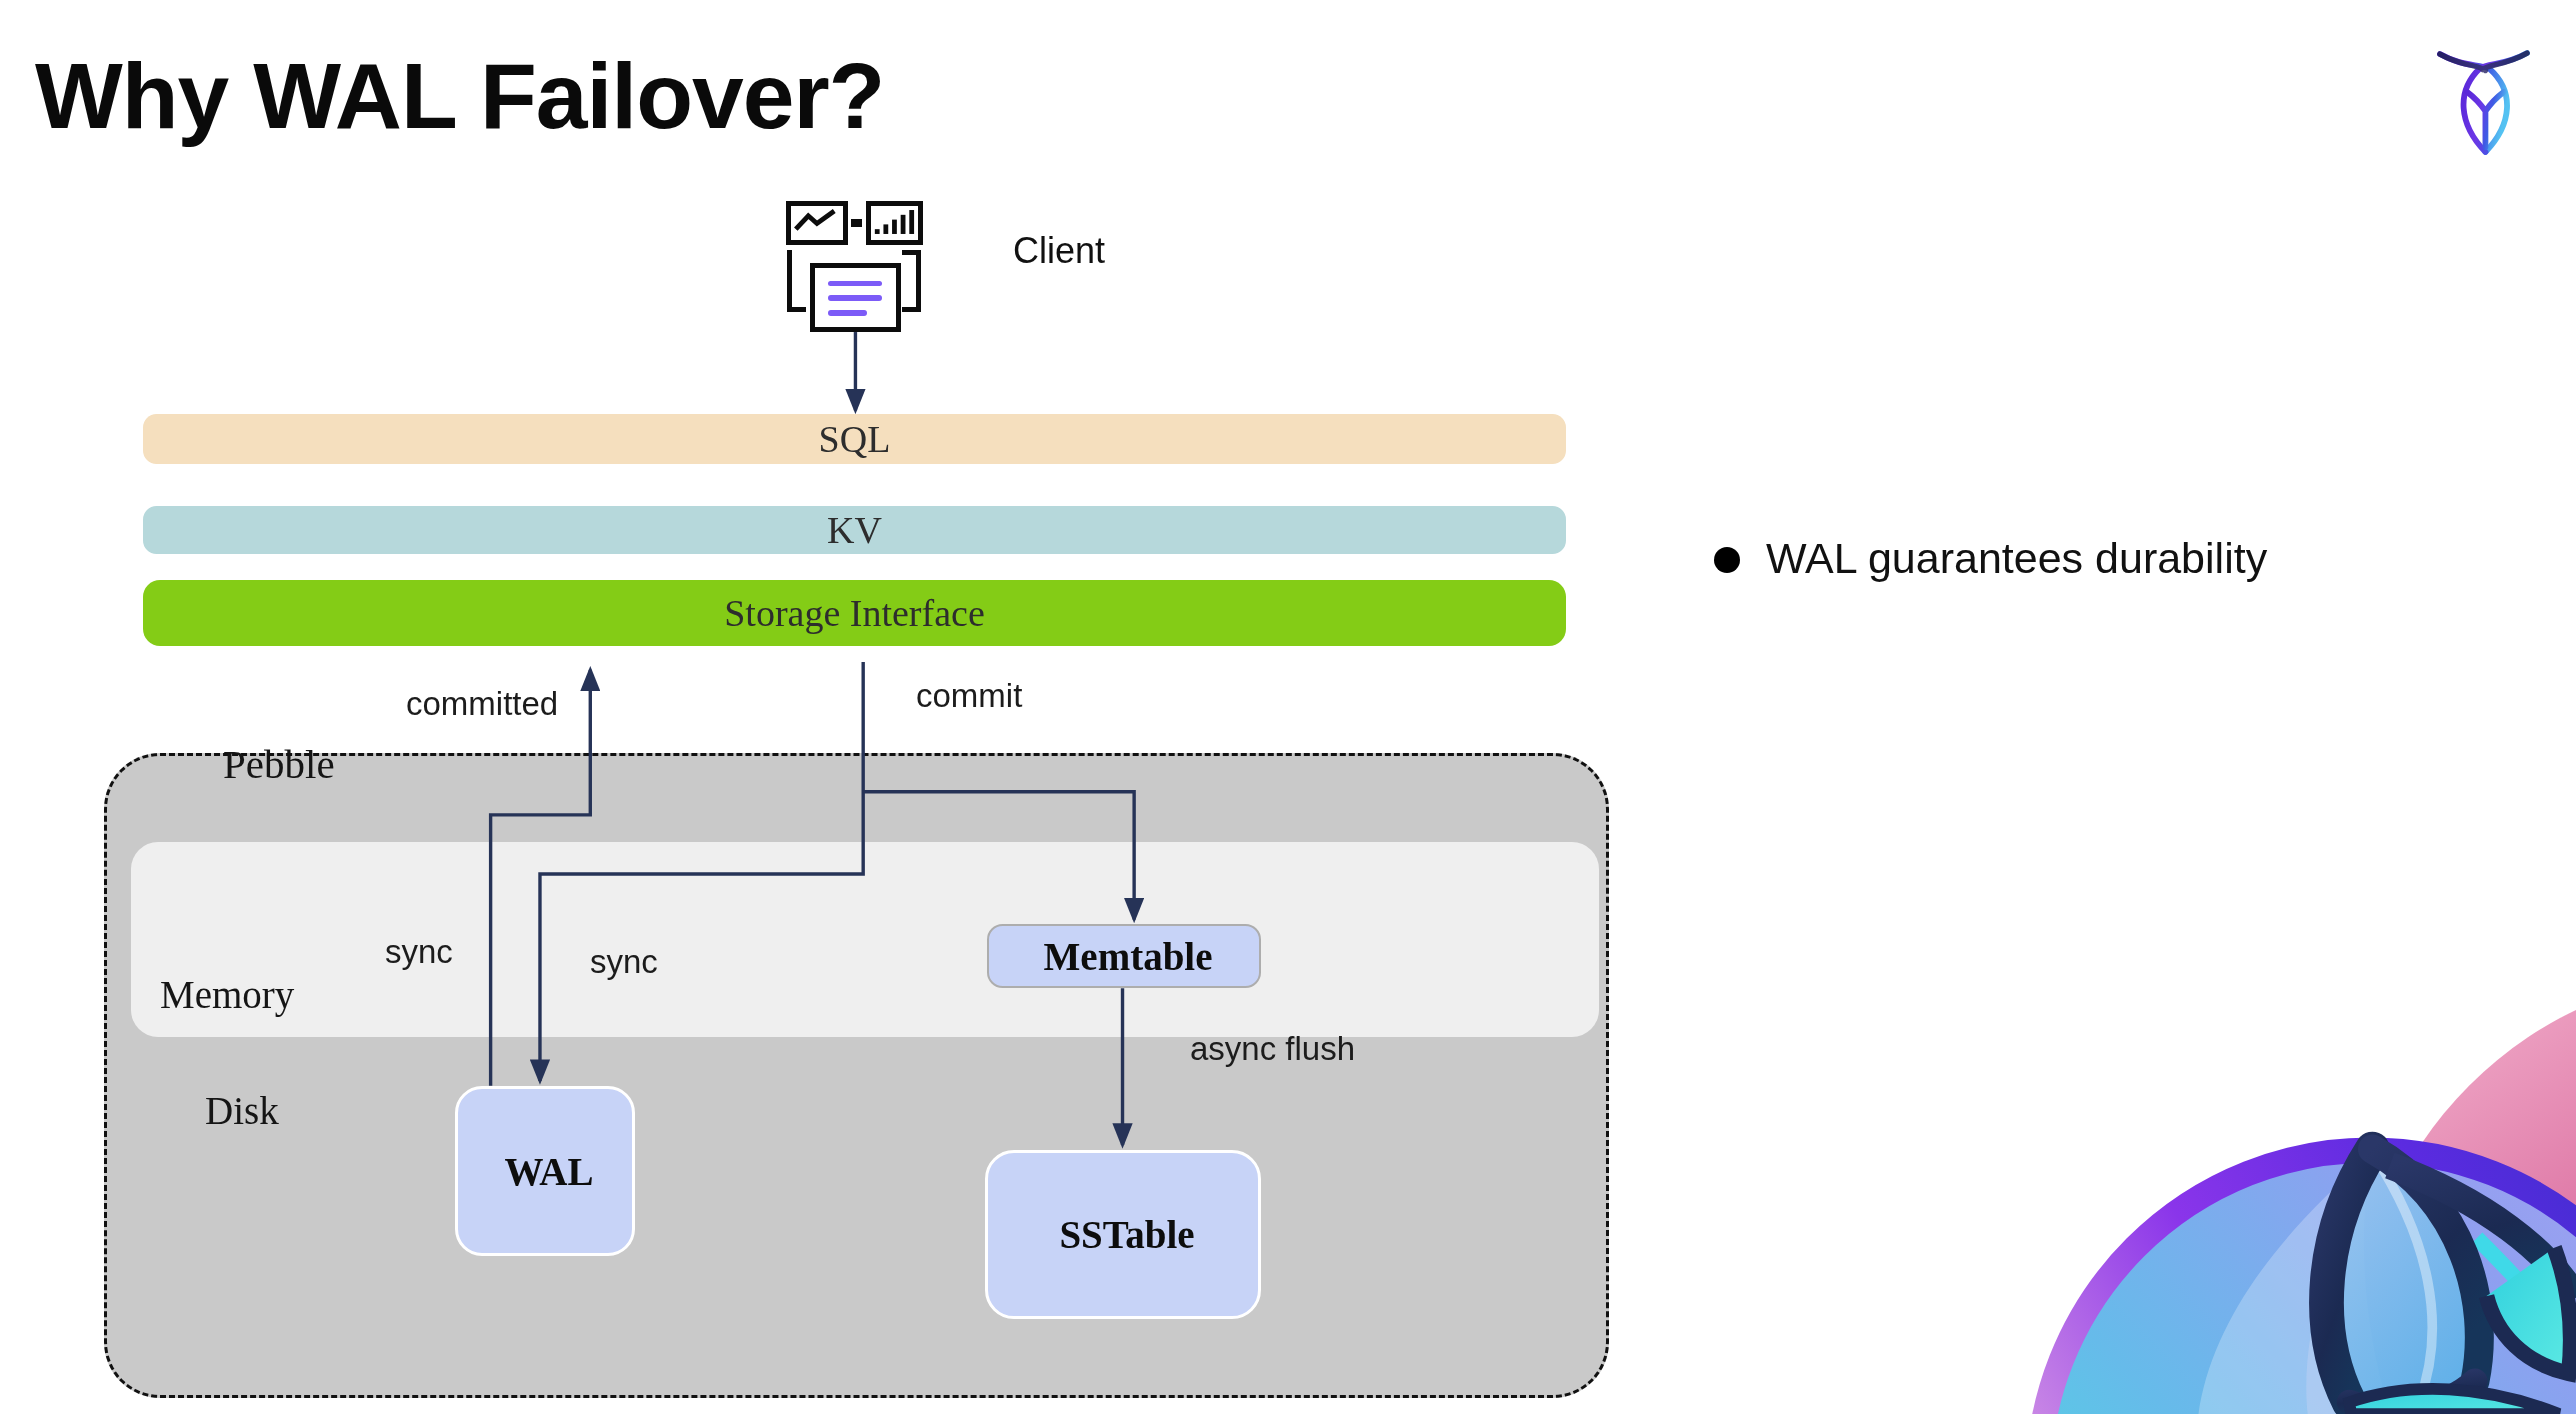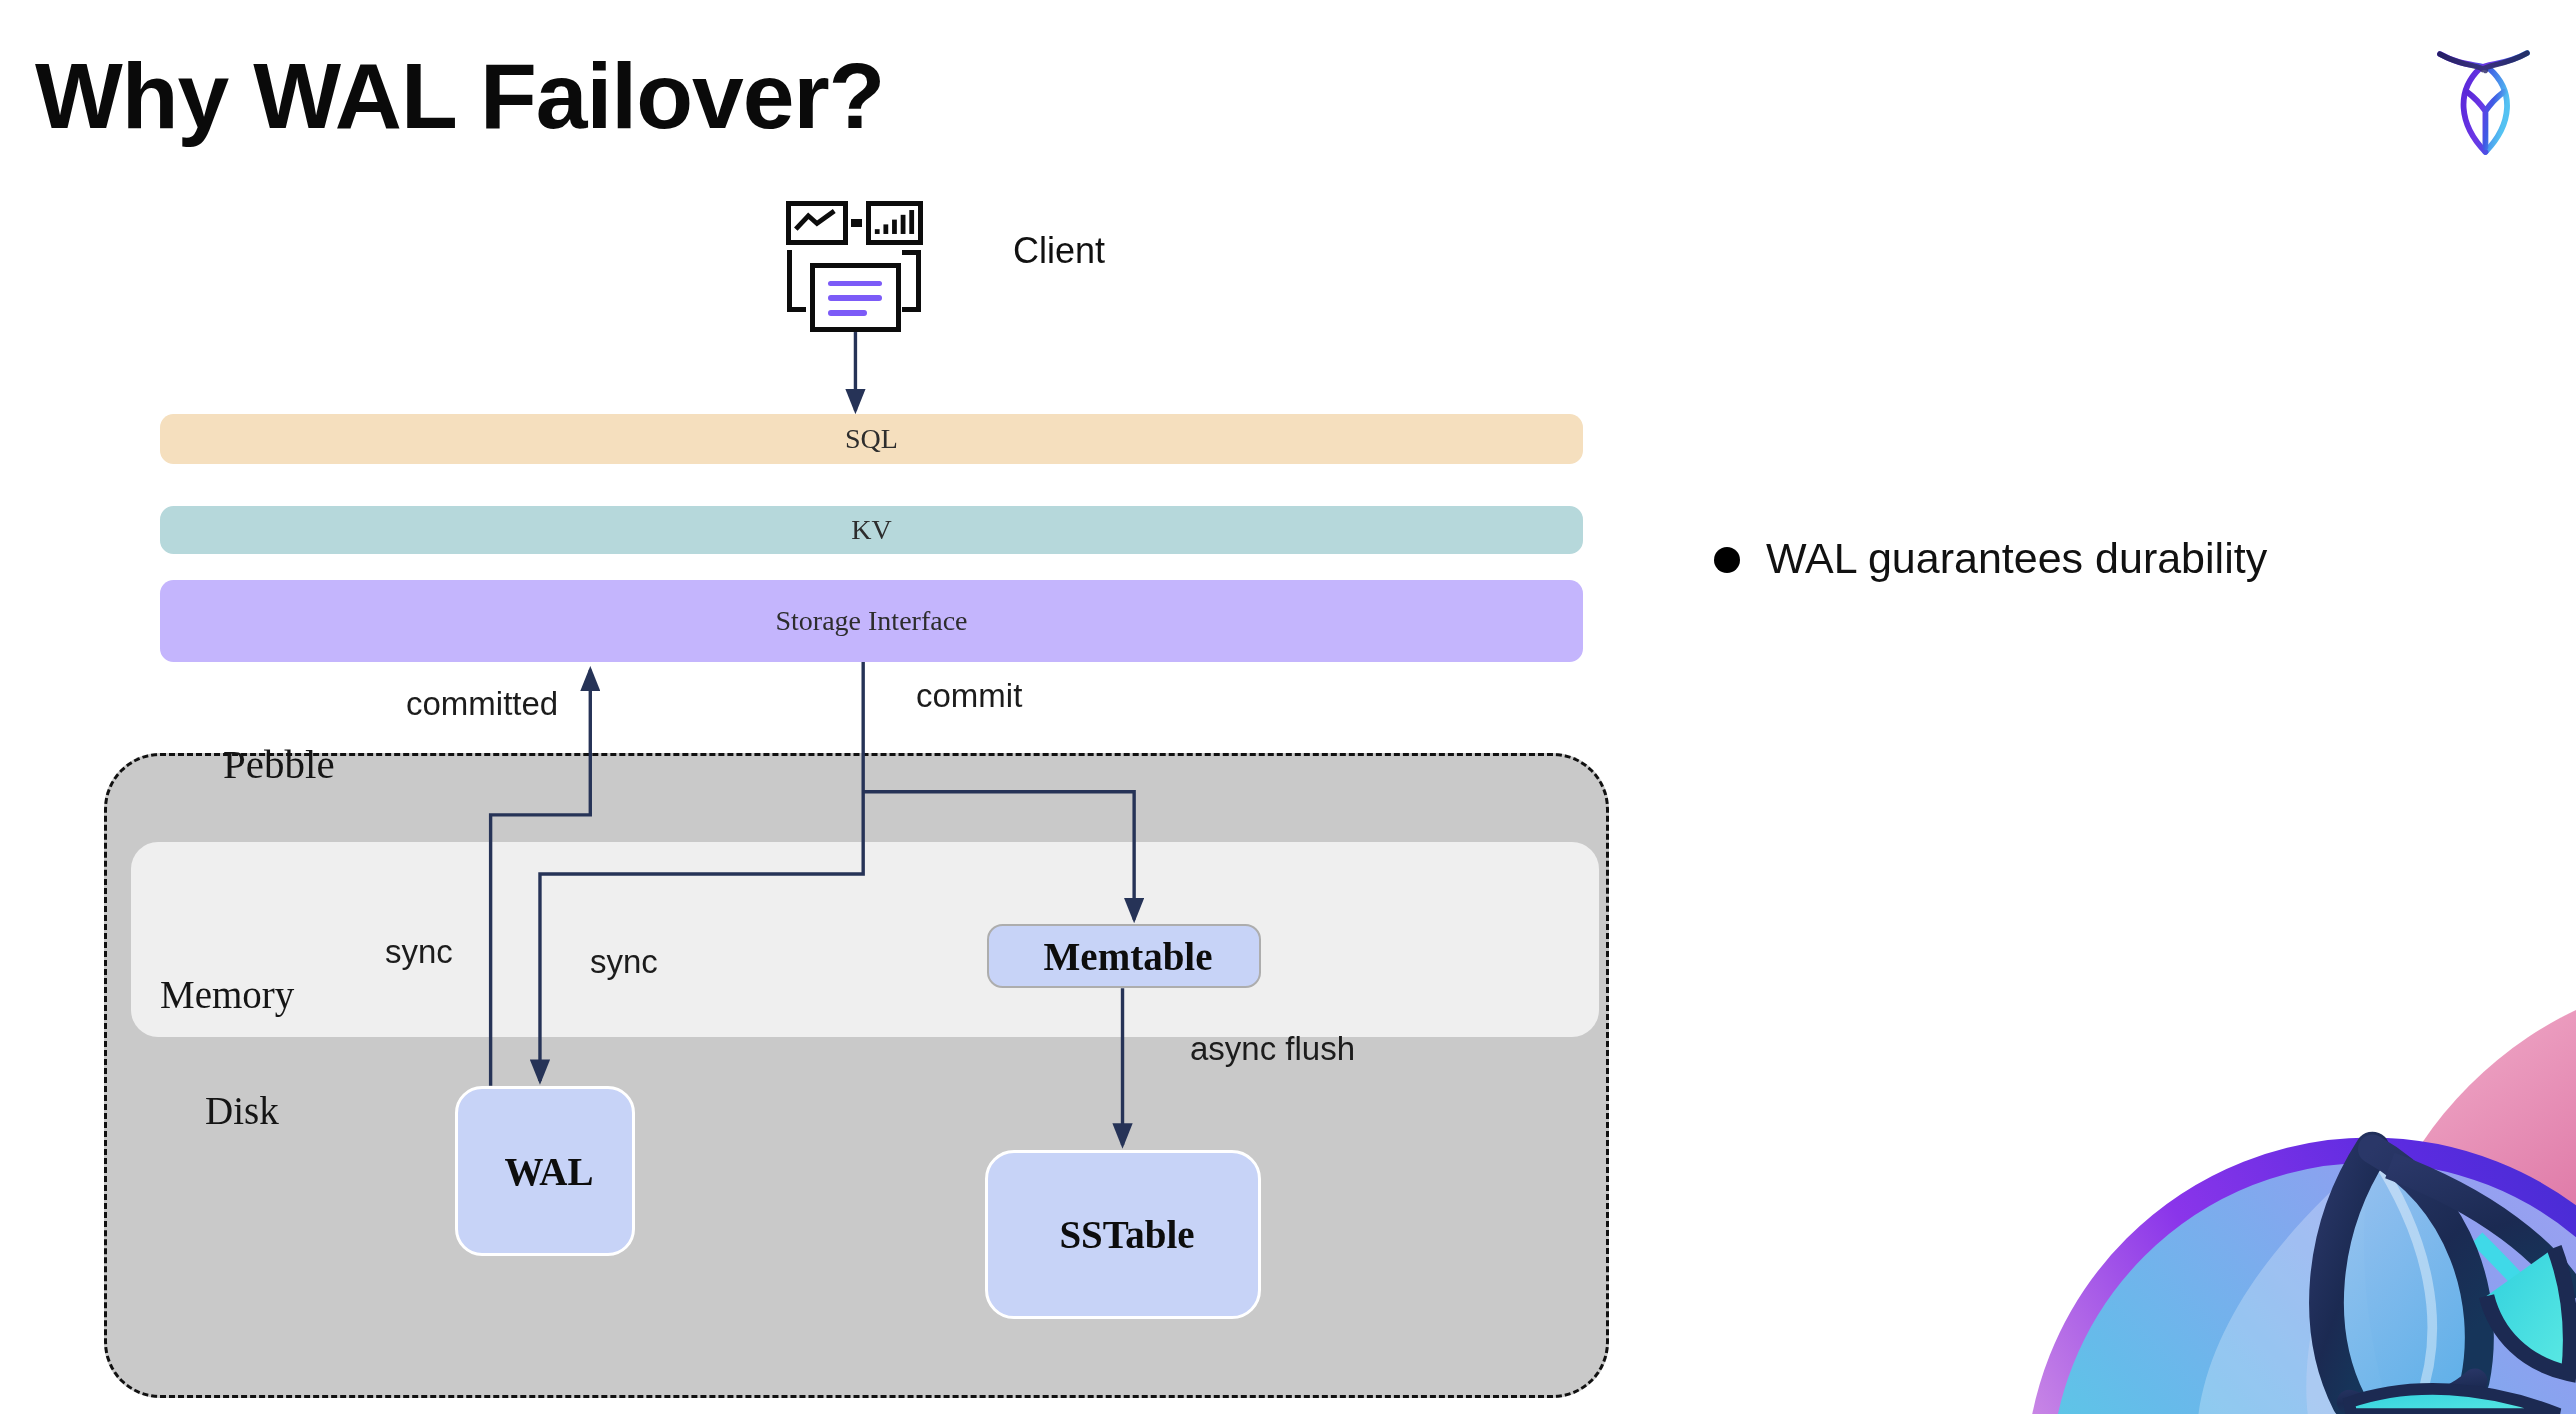--- a/index.html
+++ b/index.html
@@ -11,25 +11,25 @@
 
   
   .title{left:35px;top:43px;font-size:93px;font-weight:bold;color:#0a0a0a;
          letter-spacing:-1px;white-space:nowrap;}
 
   
   .icon-box{border:5.8px solid #0c0c0c;background:#fff;box-sizing:border-box;}
   .client-label{left:1013px;top:230px;font-size:36px;color:#111;}
 
   
-  .layer{left:160px;width:1423px;border-radius:13.5px;display:flex;align-items:center;
-         justify-content:center;font-size:28px;color:#2d2d2d;box-sizing:border-box;font-family:Liberation Serif, serif;}
+  .layer{left:143px;width:1423px;border-radius:13.5px;display:flex;align-items:center;
+         justify-content:center;font-size:38px;color:#2d2d2d;box-sizing:border-box;font-family:Liberation Serif, serif;}
   .layer-sql{top:414px;height:50px;background:#F5DFBE;}
   .layer-kv{top:506px;height:48px;background:#B6D8DB;}
-  .layer-storage{top:580px;height:82px;background:#c4b5fd;}
+  .layer-storage{top:580px;height:66px;background:#84cc16;border-radius:17px;}
 
   
   .pebble{left:104px;top:753px;width:1505px;height:645px;background:#C9C9C9;
           border:3.9px dashed #111;border-radius:56px;box-sizing:border-box;}
   .pebble-label{left:223px;top:740px;font-size:41px;color:#151515;}
   .memory-band{left:131px;top:842px;width:1468px;height:195px;background:#EFEFEF;border-radius:27px;}
   .memory-label{left:160px;top:972px;font-size:39px;color:#151515;}
   .disk-label{left:205px;top:1088px;font-size:39px;color:#151515;}
 
   

